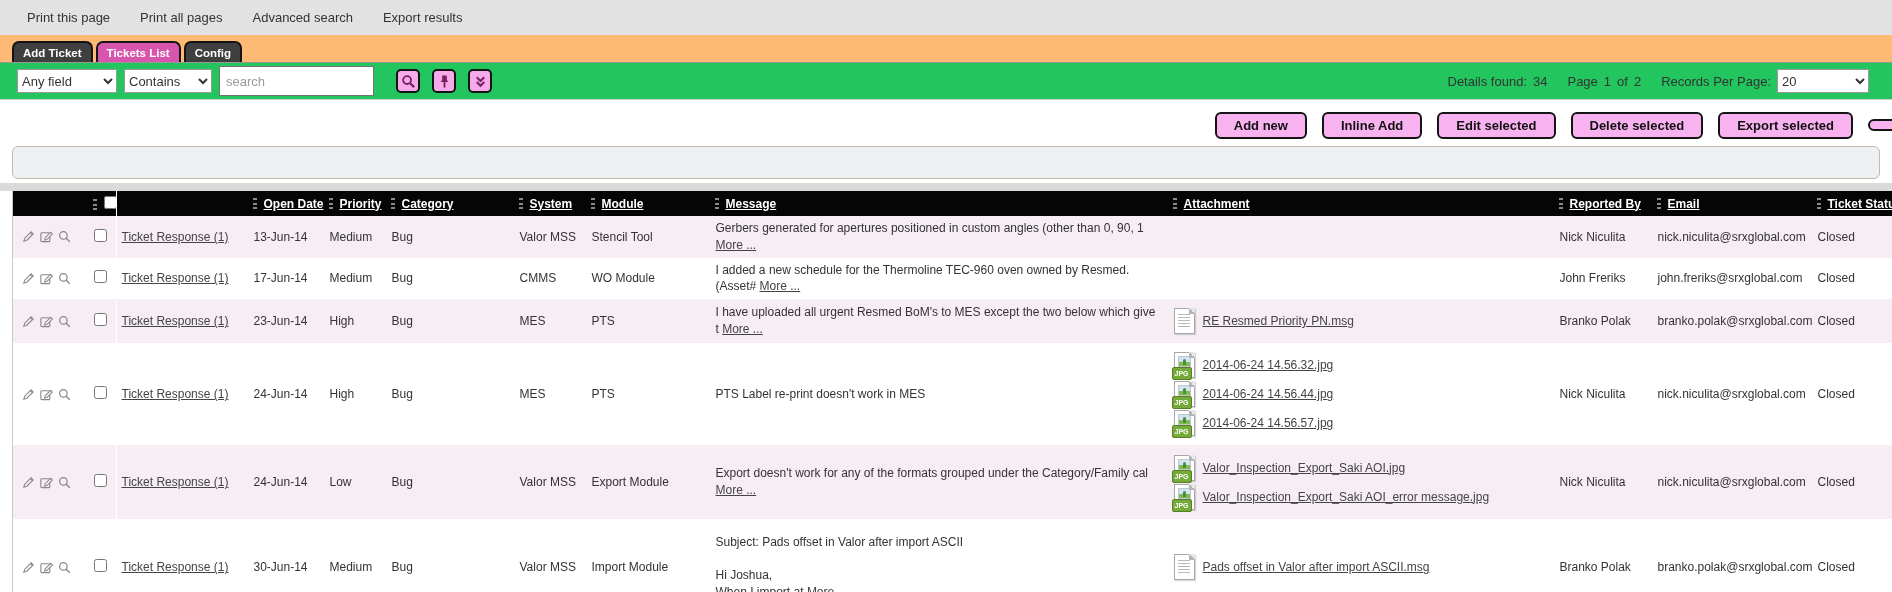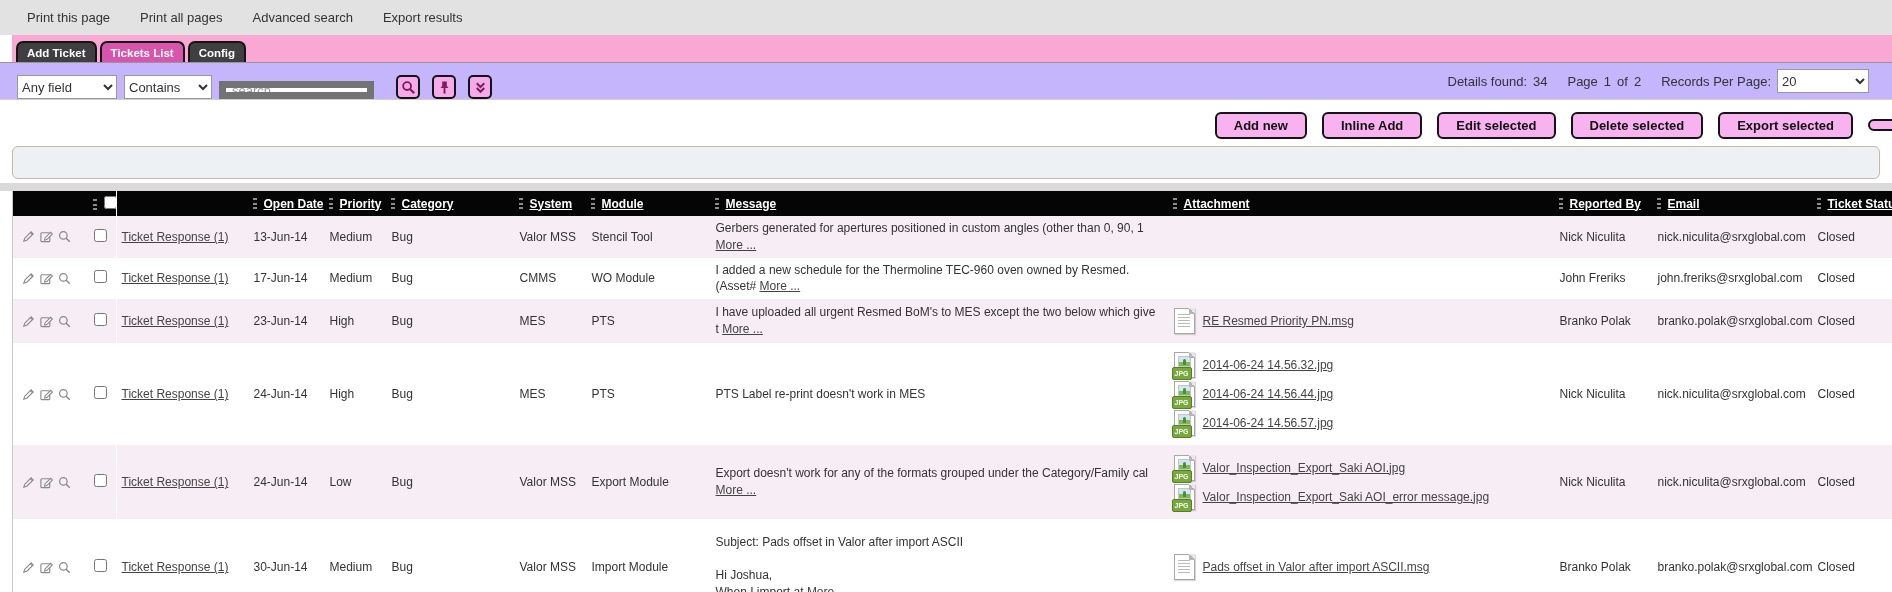--- a/index.html
+++ b/index.html
@@ -3,34 +3,34 @@
 <meta charset="utf-8">
 <style>
   * { margin:0; padding:0; box-sizing:border-box; }
   html,body { width:1892px; height:592px; overflow:hidden; background:#fff;
     font-family:"Liberation Sans", sans-serif; }
   
   .topbar { height:35px; background:#e2e2e2; display:flex; align-items:center;
     gap:30px; padding-left:27px; }
   .topbar-link { font-size:13px; color:#333; cursor:pointer;text-align:center; }
   
-  .tabs-row { background:#f9a8d4; height:27px; padding-left:4px; display:flex;
-    align-items:flex-end; gap:3px;margin-left:12px; }
+  .tabs-row { background:#fdba74; height:27px; padding-left:12px; display:flex;
+    align-items:flex-end; gap:3px; }
   .tab { background:#3f3f3f; color:#fff; font-size:11.5px; font-weight:bold;
     border:2px solid #141414; border-bottom:none; border-radius:7px 7px 0 0;
     padding:4px 9px 3px; cursor:pointer; }
   .tab.active { background:#d855ad; }
   
-  .toolbar { height:38px; background:#c4b5fd; border-top:1px solid #979797;
-    border-bottom:1px solid #cfcfcf; display:flex; align-items:flex-end;
+  .toolbar { height:38px; background:#22c55e; border-top:1px solid #979797;
+    border-bottom:1px solid #cfcfcf; display:flex; align-items:center;
     padding:0 16px 0 17px; position:relative; }
   .toolbar select { height:24px; font-size:13px; color:#333; background:#fff;
     border:1px solid #999; margin-right:7px; font-family:"Liberation Sans",sans-serif; }
   .sel-field { width:100px; } .sel-op { width:88px; }
-  .toolbar input[type="text"] { width:155px; height:18px; border:7px solid #737373;
+  .toolbar input[type="text"] { width:155px; height:30px; border:1px solid #737373;
     font-size:13px; padding:0 6px; color:#333; margin-right:10px;
     font-family:"Liberation Sans",sans-serif; }
   .toolbar input::placeholder { color:#9a9a9a; }
   .tool-btn { width:24px; height:24px; background:#f5abe9; border:2px solid #141414;
     border-radius:5px; display:flex; align-items:center; justify-content:center;
     cursor:pointer; margin-left:12px; padding:0; }
   .tool-btn svg { display:block; }
   .toolbar-right { position:absolute; right:16px; top:0; height:100%;
     display:flex; align-items:center; gap:6px; font-size:13px; color:#333; }
   .toolbar-right b { font-weight:normal; }

